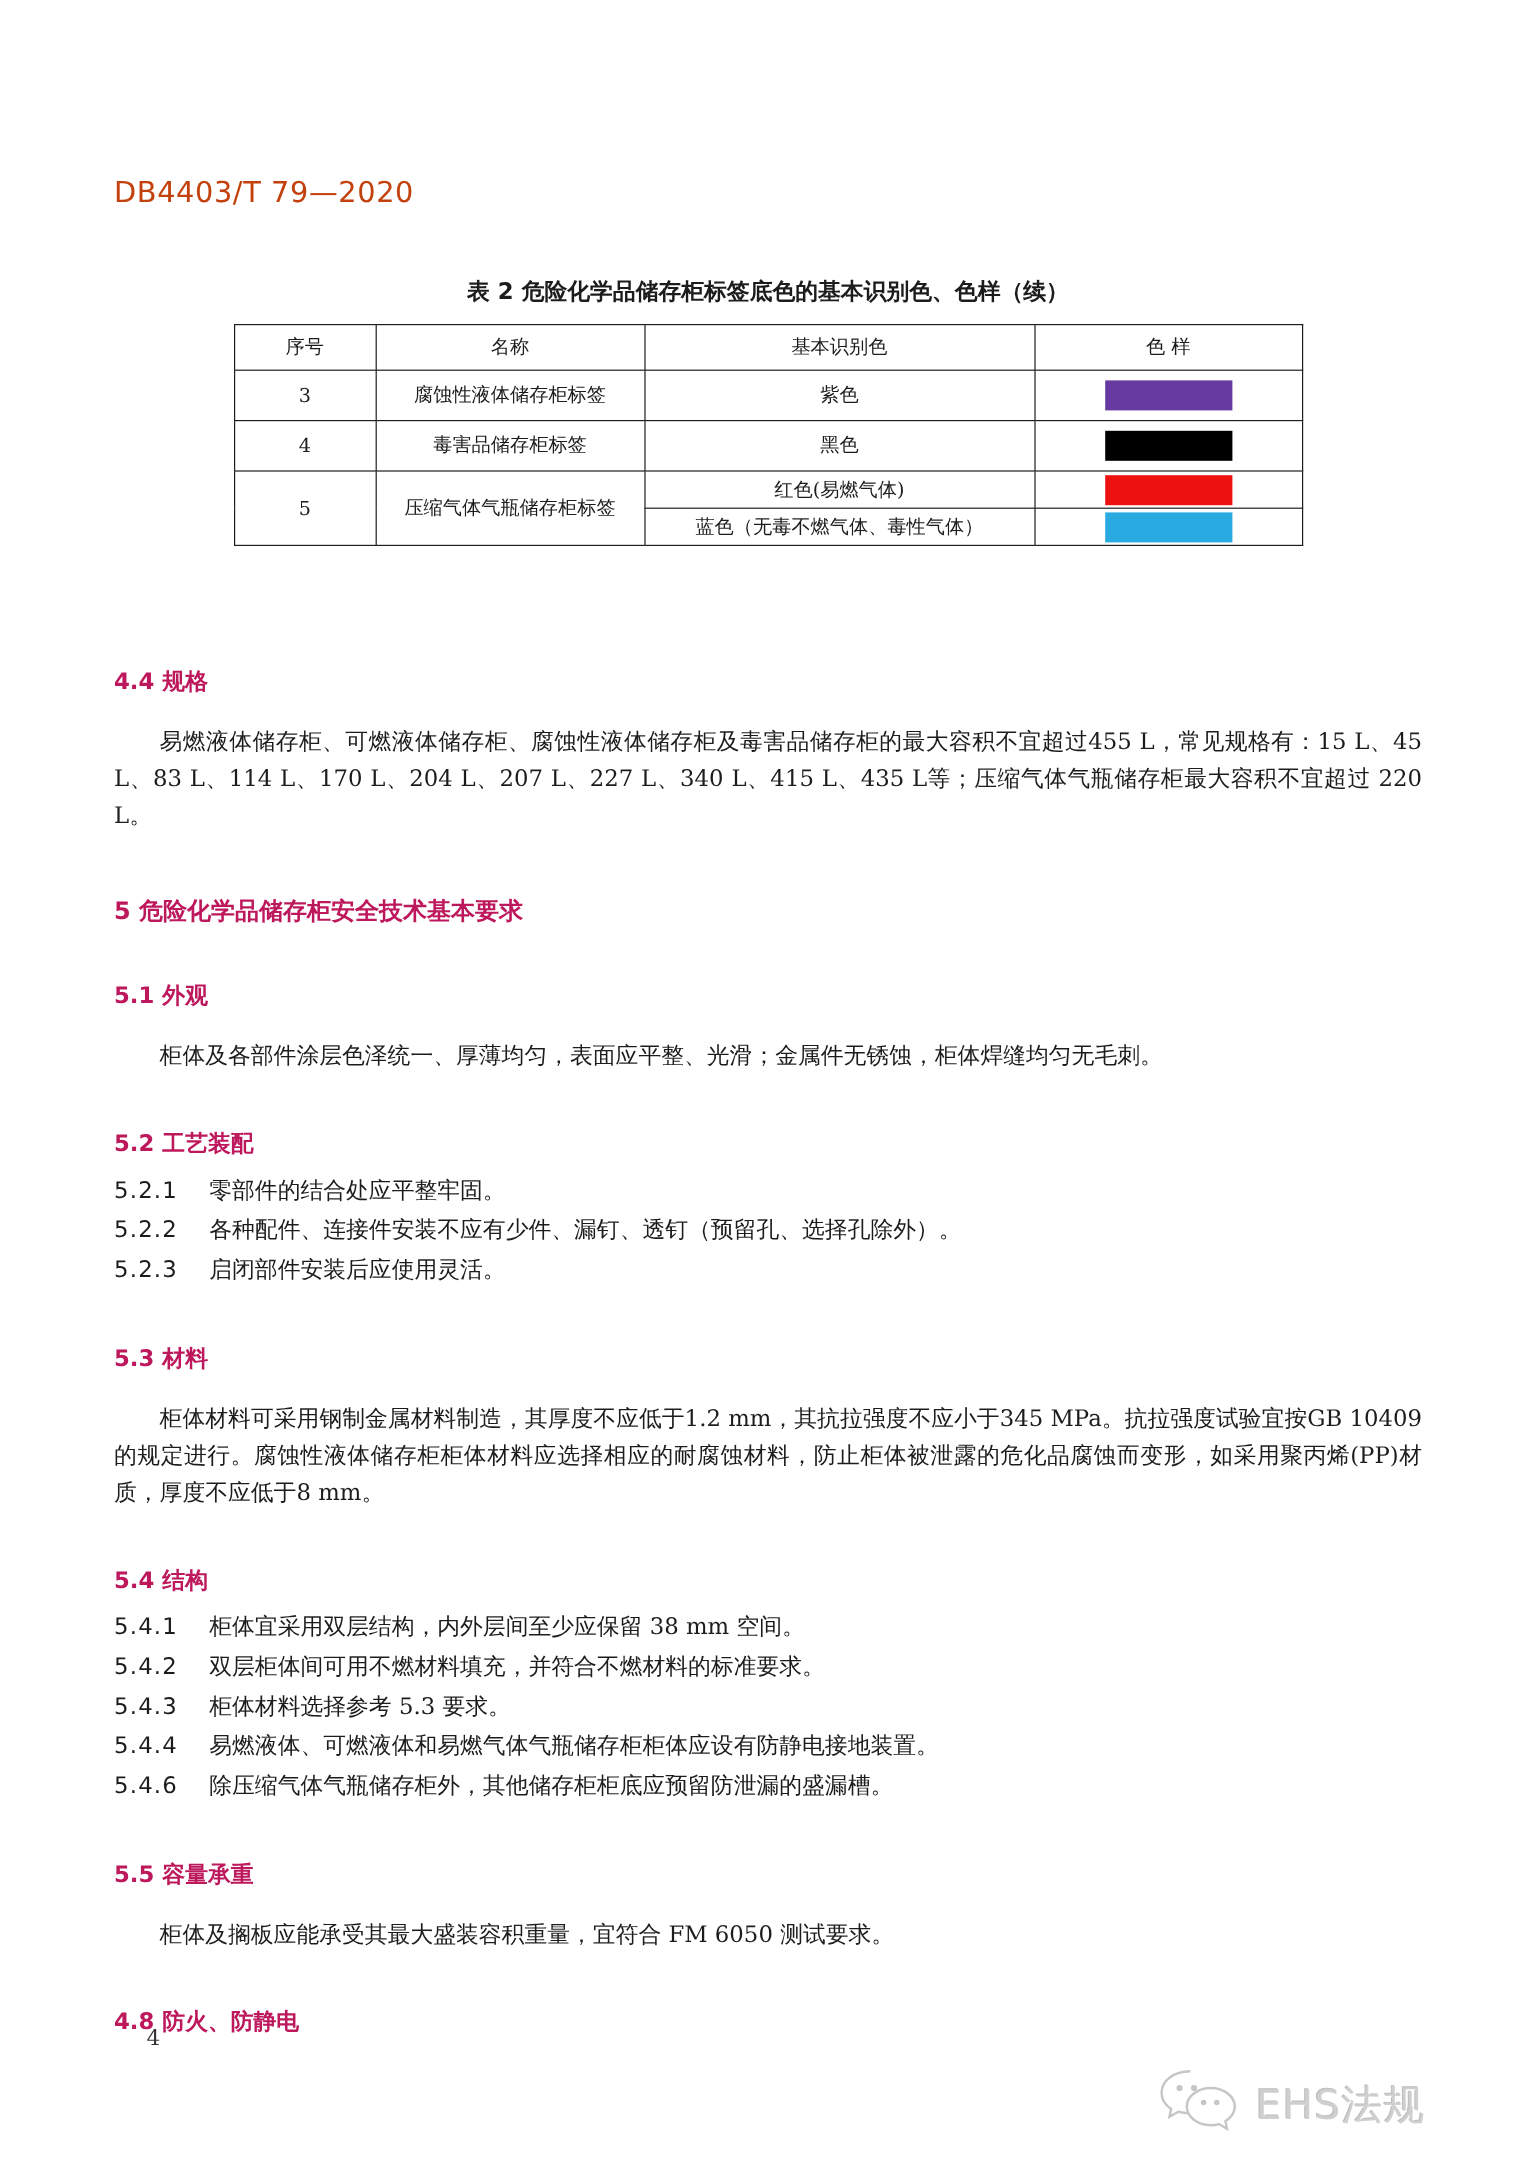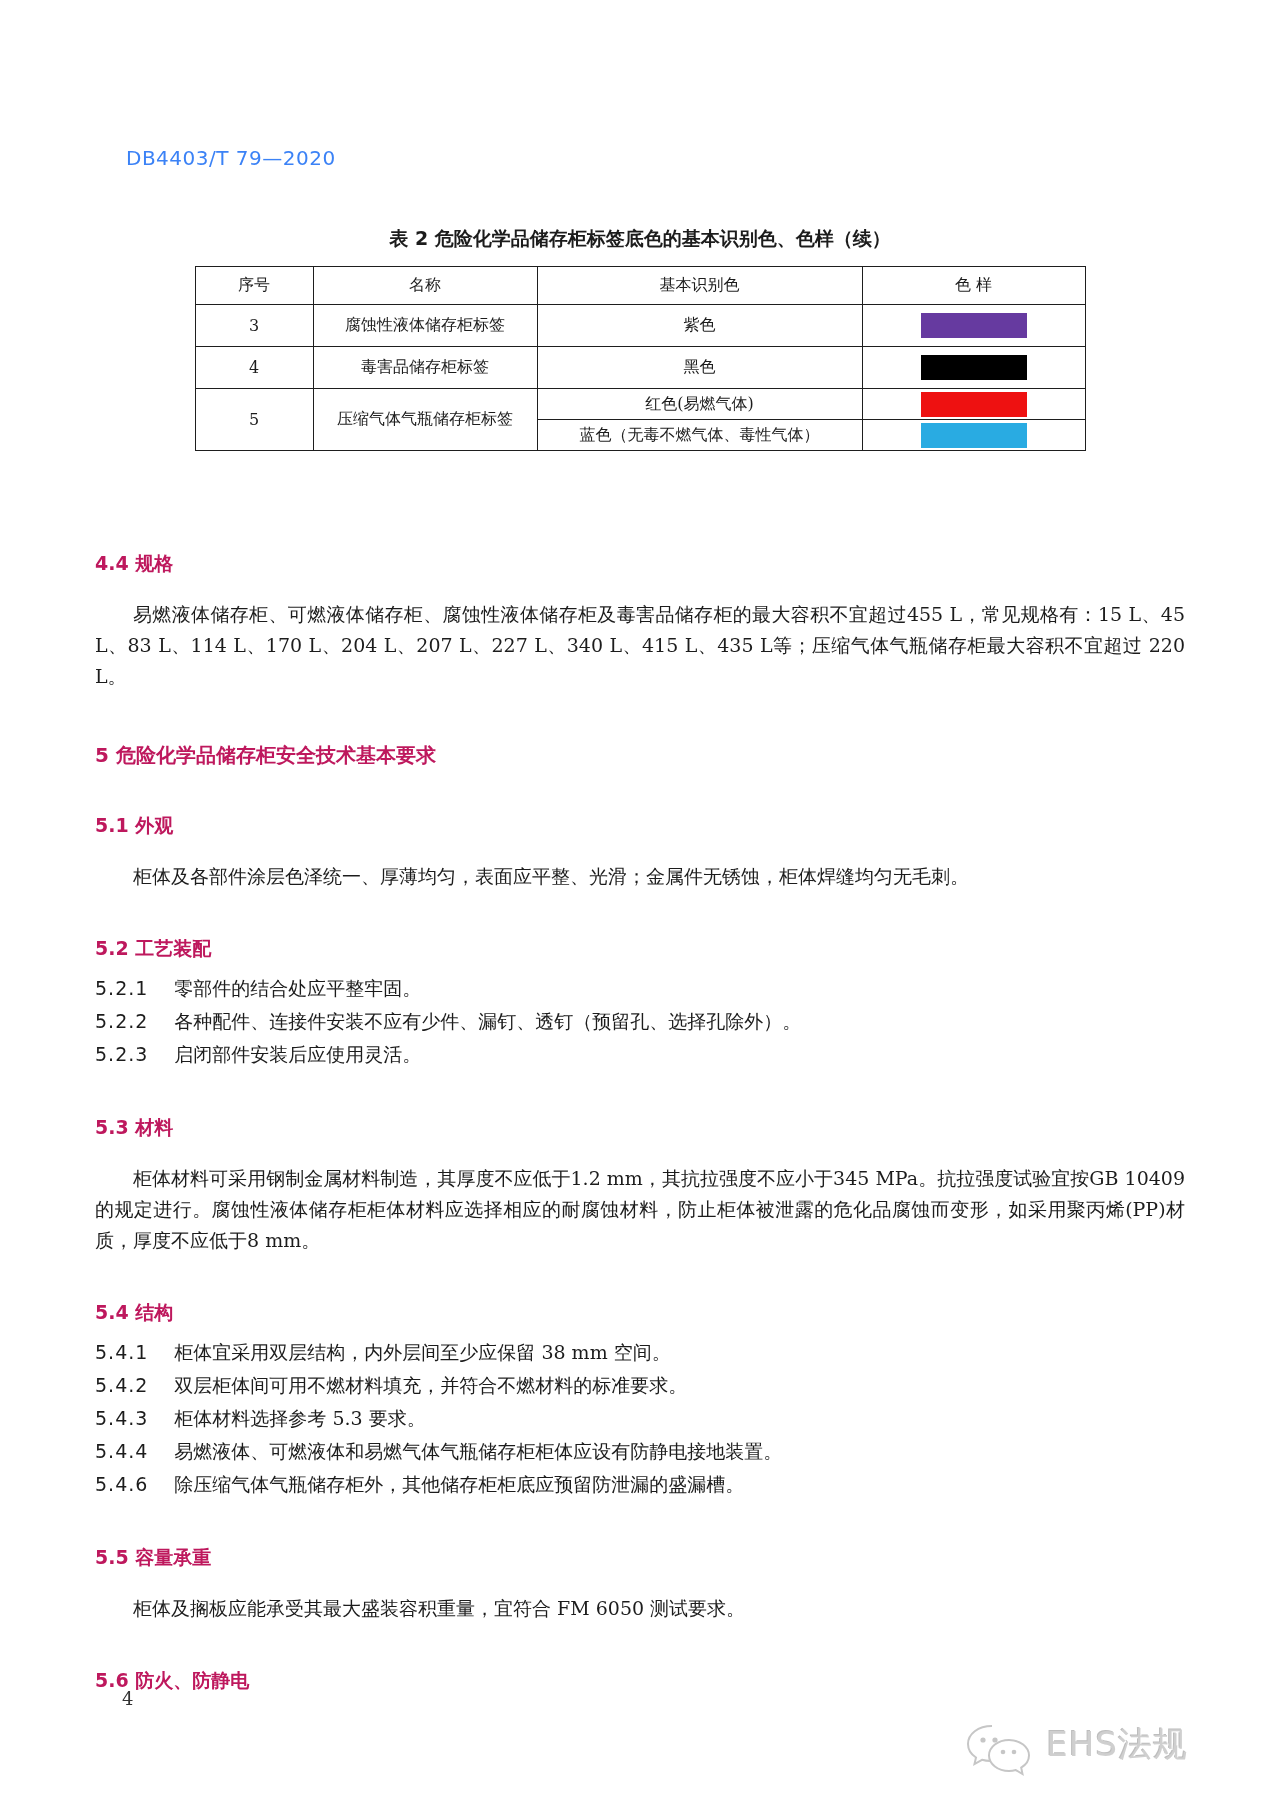--- a/index.html
+++ b/index.html
@@ -8,24 +8,23 @@
     background:#ffffff;
     color:#1c1c1c;
     font-family:"DejaVu Serif", serif;
     position:relative;
     overflow:hidden;
   }
   .content{padding:146px 95px 0 95px;}
 
   .doc-header{
     font-family:"DejaVu Sans", sans-serif;
-    font-size:20px;
+    font-size:24px;
     letter-spacing:0.5px;
-    color:#3b82f6;
-    margin-left:31px;
+    color:#c2410c;
   }
 
   .table-title{
     margin-top:56px;
     text-align:center;
     font-family:"DejaVu Sans", sans-serif;
     font-weight:bold;
     font-size:19px;
   }
 
@@ -83,21 +82,21 @@
     font-size:18px;
     font-family:"DejaVu Serif", serif;
     color:#333;
   }
 
   .watermark{
     position:absolute;
     right:92px;
     top:1722px;
     display:flex;
-    align-items:flex-start;
+    align-items:flex-end;
     gap:10px;
     color:#c9c9c9;
   }
   .watermark-text{
     font-family:"DejaVu Sans", sans-serif;
     font-size:34px;
     letter-spacing:1px;
     color:#cfcfcf;
     text-shadow:1px 1px 0 #ffffff, -1px -1px 0 #bdbdbd;
   }
@@ -171,21 +170,21 @@
       <div class="heading h2">5.3  材料</div>
       <p class="para">柜体材料可采用钢制金属材料制造，其厚度不应低于1.2 mm，其抗拉强度不应小于345 MPa。抗拉强度试验宜按GB 10409的规定进行。腐蚀性液体储存柜柜体材料应选择相应的耐腐蚀材料，防止柜体被泄露的危化品腐蚀而变形，如采用聚丙烯(PP)材质，厚度不应低于8 mm。</p>
       <div class="heading h2">5.4  结构</div>
       <div class="clause"><span class="clause-num">5.4.1</span><span>柜体宜采用双层结构，内外层间至少应保留 38 mm 空间。</span></div>
       <div class="clause"><span class="clause-num">5.4.2</span><span>双层柜体间可用不燃材料填充，并符合不燃材料的标准要求。</span></div>
       <div class="clause"><span class="clause-num">5.4.3</span><span>柜体材料选择参考 5.3 要求。</span></div>
       <div class="clause"><span class="clause-num">5.4.4</span><span>易燃液体、可燃液体和易燃气体气瓶储存柜柜体应设有防静电接地装置。</span></div>
       <div class="clause"><span class="clause-num">5.4.6</span><span>除压缩气体气瓶储存柜外，其他储存柜柜底应预留防泄漏的盛漏槽。</span></div>
       <div class="heading h2">5.5  容量承重</div>
       <p class="para">柜体及搁板应能承受其最大盛装容积重量，宜符合 FM 6050 测试要求。</p>
-      <div class="heading h2">5.6  防火、防静电</div>
+      <div class="heading h2">4.8  防火、防静电</div>
     </div>
 
 </div>
 
 <div class="page-number">4</div>
 
 <div class="watermark">
   <svg width="74" height="56" viewBox="0 0 74 56">
     <g fill="#ffffff" stroke="#c6c6c6" stroke-width="2">
       <path d="M30 4 C16 4 6 12 6 22 c0 5.5 3 10.3 8 13.5 L12.5 42 l7.5 -4.2 c2.6 .8 5.4 1.2 8.4 1.2 1 0 2 -.05 3 -.15"></path>

